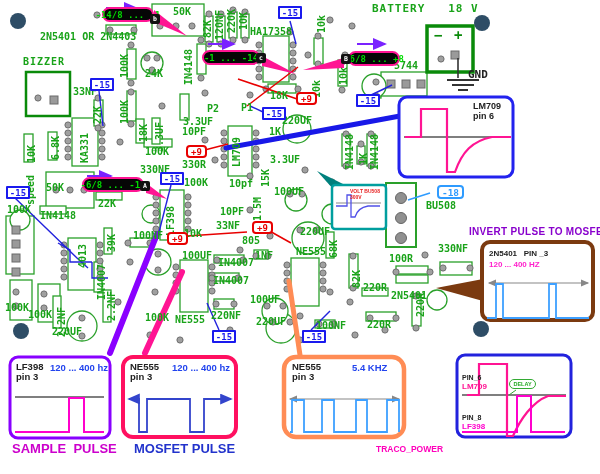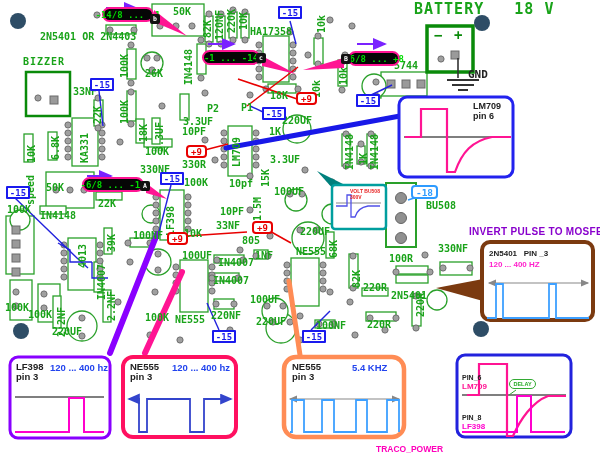--- a/index.html
+++ b/index.html
@@ -435,21 +435,21 @@
     <path d="M516 390 L509 395" stroke="#33aa33" stroke-width="1"></path>
   </g>
 </svg>
 
 <span class="g s11" style="left:173px;top:7px">50K</span>
 <span class="g" style="left:40px;top:32px">2N5401 OR 2N4403</span>
 <span class="g gbig" style="left:23px;top:57px">BIZZER</span>
 <span class="g" style="left:73px;top:87px">33NF</span>
 <span class="g r" style="left:120px;top:78px">100K</span>
 <span class="g r" style="left:120px;top:124px">100K</span>
-<span class="g" style="left:145px;top:69px">26K</span>
+<span class="g" style="left:145px;top:69px">24K</span>
 <span class="g r" style="left:184px;top:85px">IN4148</span>
 <span class="g r" style="left:93px;top:124px">22K</span>
 <span class="g r" style="left:203px;top:38px">82K</span>
 <span class="g r" style="left:215px;top:40px">120NF</span>
 <span class="g r" style="left:227px;top:33px">220K</span>
 <span class="g r" style="left:239px;top:30px">10K</span>
 <span class="g" style="left:250px;top:27px">HA17358</span>
 <span class="g r" style="left:317px;top:33px">10k</span>
 <span class="g r" style="left:312px;top:98px">10k</span>
 <span class="g r" style="left:339px;top:85px">10k</span>
@@ -513,21 +513,21 @@
 <span class="g r" style="left:370px;top:170px">IN4148</span>
 <span class="g s12" style="left:426px;top:201px">BU508</span>
 <span class="g" style="left:438px;top:244px">330NF</span>
 <span class="g" style="left:389px;top:254px">100R</span>
 <span class="g r" style="left:352px;top:288px">82K</span>
 <span class="g" style="left:363px;top:283px">220R</span>
 <span class="g s9" style="left:391px;top:291px">2N5401</span>
 <span class="g r" style="left:416px;top:317px">220R</span>
 <span class="g" style="left:367px;top:320px">220R</span>
 
-<span class="g gbig" style="left:414px;top:4px;font-size:15px">BATTERY   18 V</span>
+<span class="g gbig" style="left:372px;top:4px;font-size:11px">BATTERY   18 V</span>
 <span class="g blk" style="left:468px;top:70px;font-size:11px;color:#222">GND</span>
 <span class="g" style="left:434px;top:30px;font-size:14px;color:#0a8a0a">−</span>
 <span class="g" style="left:454px;top:30px;font-size:14px;color:#0a8a0a">+</span>
 
 <div class="bd" style="left:102px;top:7px;width:52px">-14/8 ... -1</div>
 <div class="nub" style="left:150px;top:14px">b</div>
 <div class="bd" style="left:202px;top:50px;width:58px">-1 ... -14</div>
 <div class="nub" style="left:256px;top:53px">c</div>
 <div class="bd" style="left:348px;top:51px;width:52px">+6/8 ... +8</div>
 <div class="nub" style="left:341px;top:54px">B</div>
@@ -541,39 +541,41 @@
 <div class="b15" style="left:6px;top:186px">-15</div>
 <div class="b15" style="left:160px;top:172px">-15</div>
 <div class="b15" style="left:212px;top:330px">-15</div>
 <div class="b15" style="left:302px;top:330px">-15</div>
 
 <div class="b9" style="left:296px;top:92px">+9</div>
 <div class="b9" style="left:186px;top:145px">+9</div>
 <div class="b9" style="left:167px;top:232px">+9</div>
 <div class="b9" style="left:252px;top:221px">+9</div>
 
-<div class="b18" style="left:411px;top:185px">-18</div>
+<div class="b18" style="left:437px;top:185px">-18</div>
 
 <span class="wt" style="left:473px;top:101px;font-size:9px">LM709</span>
 <span class="wt" style="left:473px;top:111px;font-size:9px">pin 6</span>
 
 <span class="wt redt" style="left:350px;top:188px;font-size:5px">VOLT BU508</span>
 <span class="wt redt" style="left:350px;top:194px;font-size:5px">300V</span>
 
 <span class="cap invert-h" style="left:469px;top:226px">INVERT PULSE TO MOSFET</span>
 <span class="wt" style="left:489px;top:249px;font-size:8px">2N5401   PIN _3</span>
 <span class="wt mag" style="left:489px;top:260px;font-size:8px">120 ... 400 HZ</span>
 
 <span class="wt" style="left:16px;top:361px;font-size:9.5px">LF398</span>
 <span class="wt" style="left:16px;top:371px;font-size:9.5px">pin 3</span>
 <span class="wt freq" style="left:50px;top:362px;font-size:9.5px">120 ... 400 hz</span>
+<span class="cap cap-sample" style="left:12px;top:441px">SAMPLE  PULSE</span>
 
 <span class="wt" style="left:130px;top:361px;font-size:9.5px">NE555</span>
 <span class="wt" style="left:130px;top:371px;font-size:9.5px">pin 3</span>
 <span class="wt freq" style="left:172px;top:362px;font-size:9.5px">120 ... 400 hz</span>
+<span class="cap cap-mosfet" style="left:134px;top:441px">MOSFET PULSE</span>
 
 <span class="wt" style="left:292px;top:361px;font-size:9.5px">NE555</span>
 <span class="wt" style="left:292px;top:371px;font-size:9.5px">pin 3</span>
 <span class="wt freq" style="left:352px;top:362px;font-size:9.5px">5.4 KHZ</span>
 <span class="cap brand" style="left:376px;top:444px">TRACO_POWER</span>
 
 <span class="wt" style="left:462px;top:374px;font-size:7px">PIN_6</span>
 <span class="wt pinkt" style="left:462px;top:382px;font-size:8px">LM709</span>
 <span class="wt" style="left:462px;top:414px;font-size:7px">PIN_8</span>
 <span class="wt magt" style="left:462px;top:422px;font-size:8px">LF398</span>

